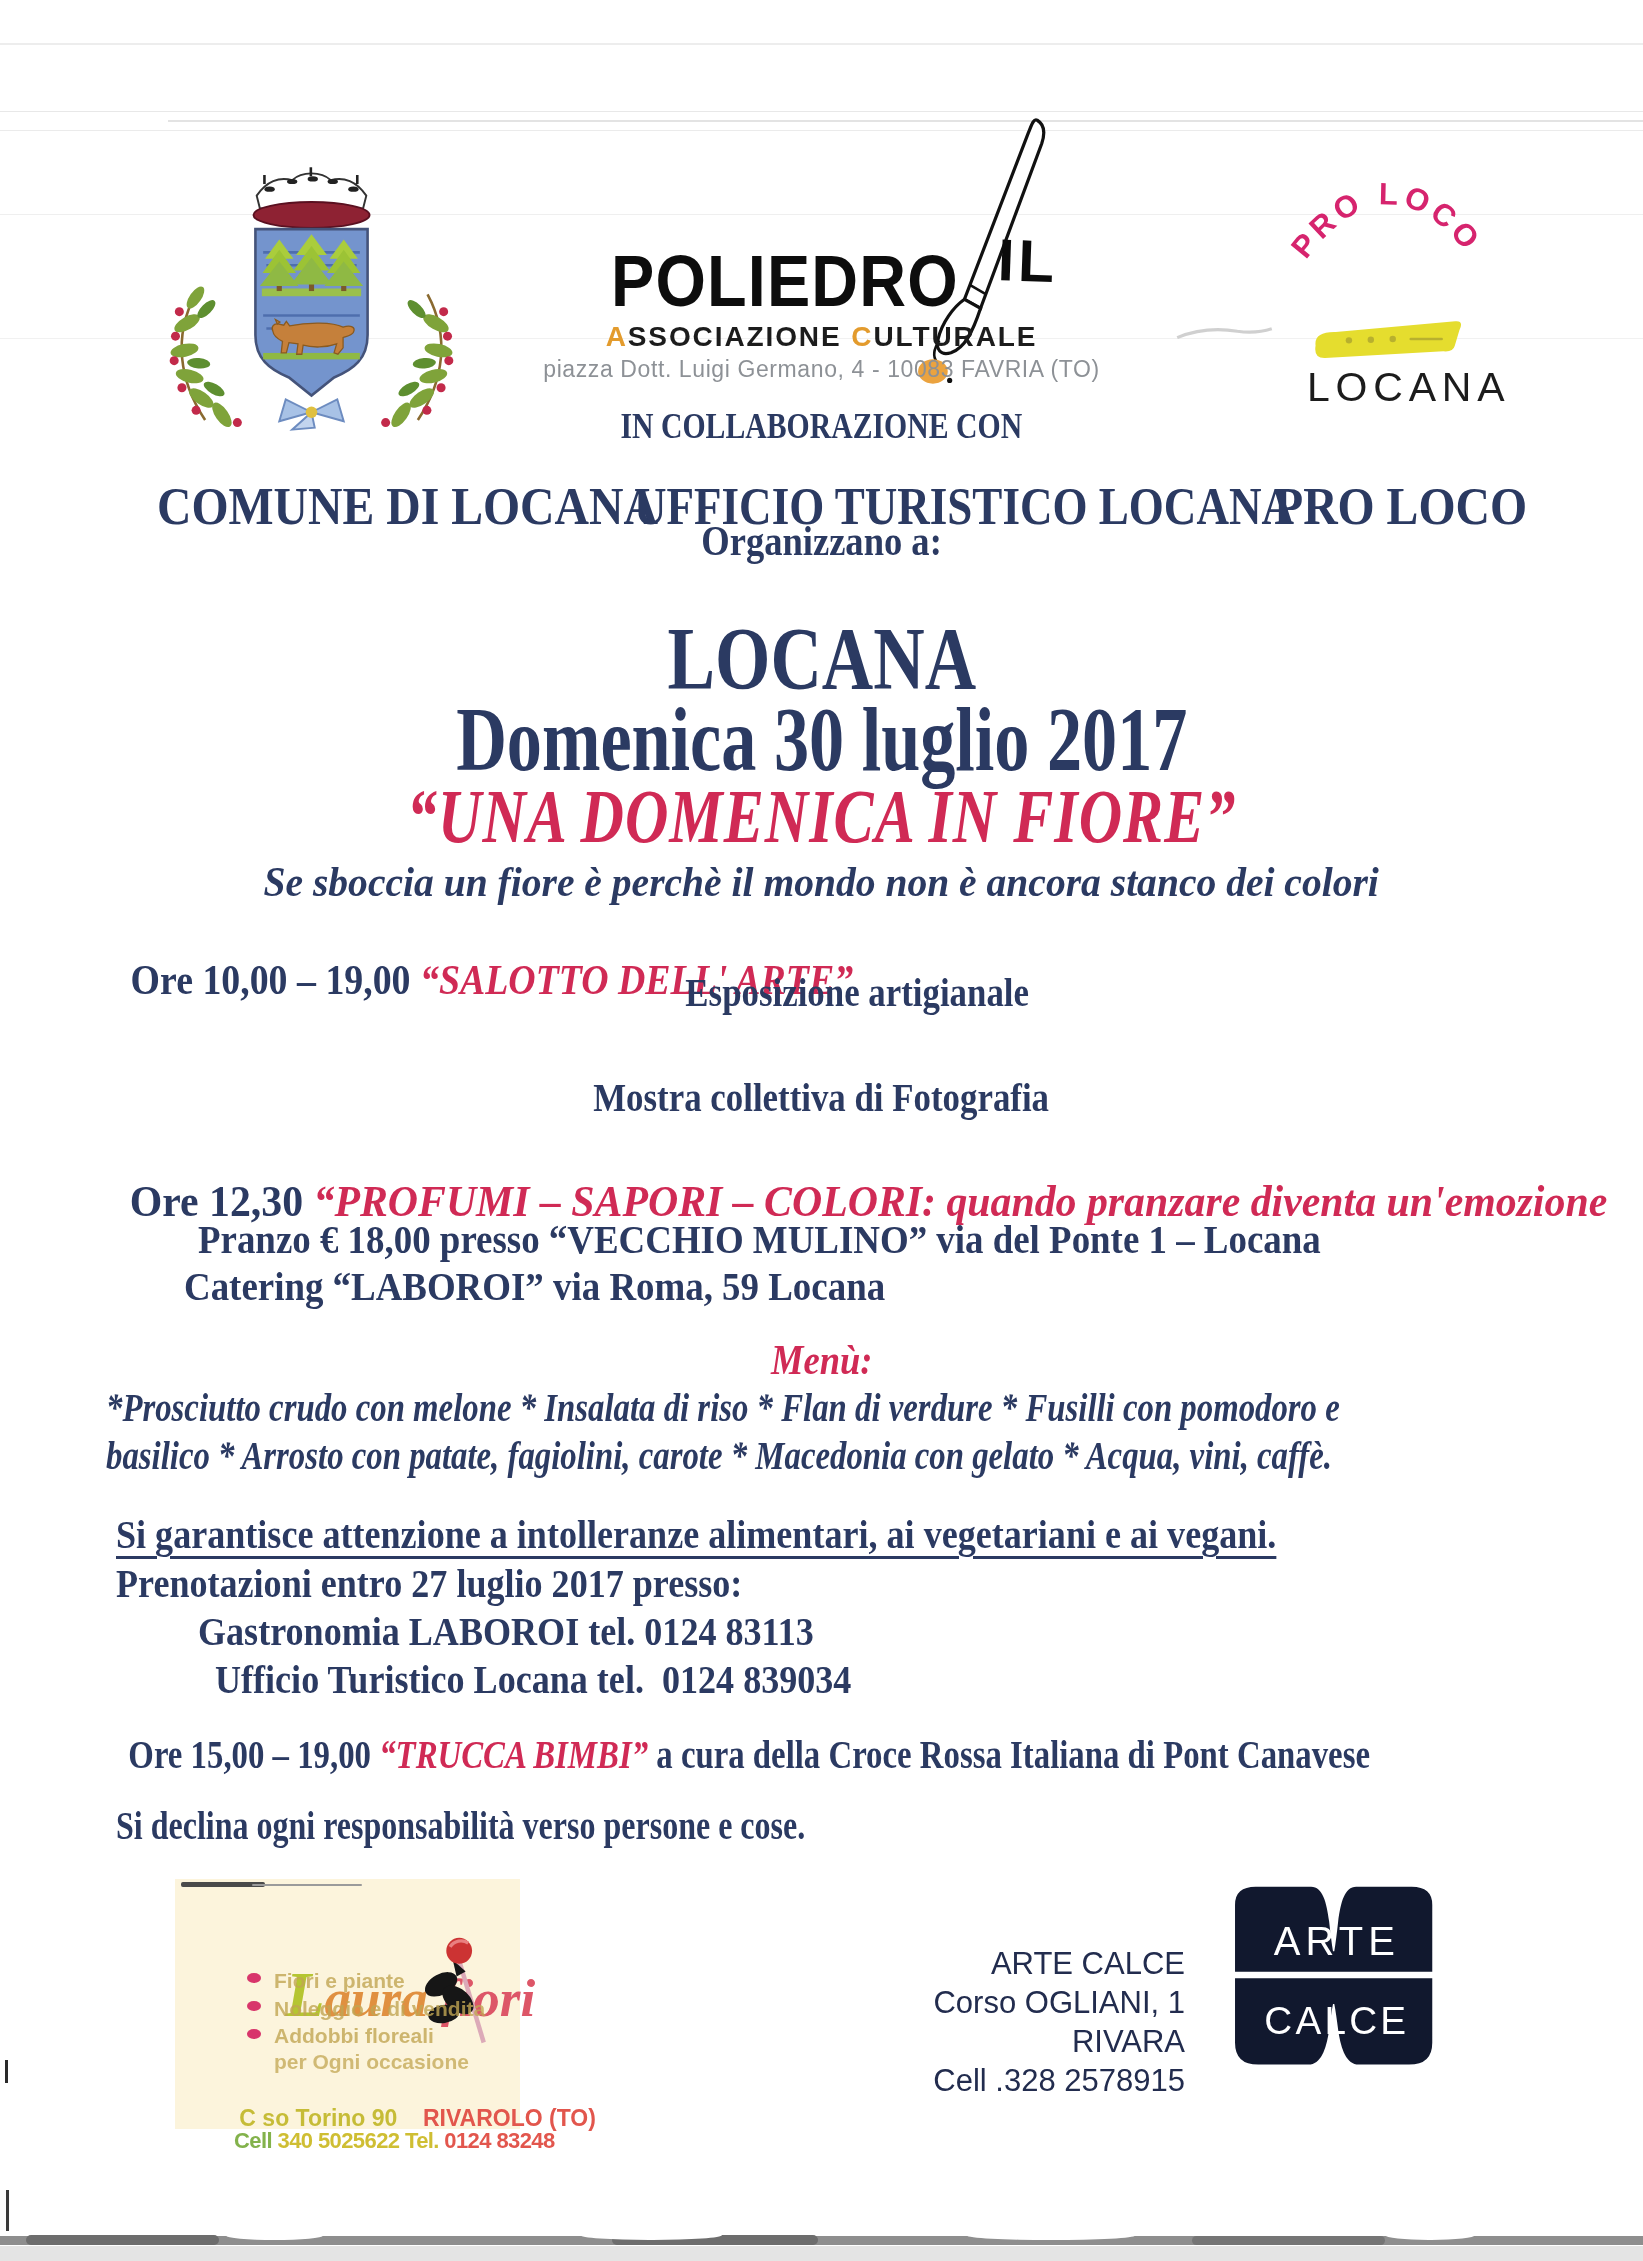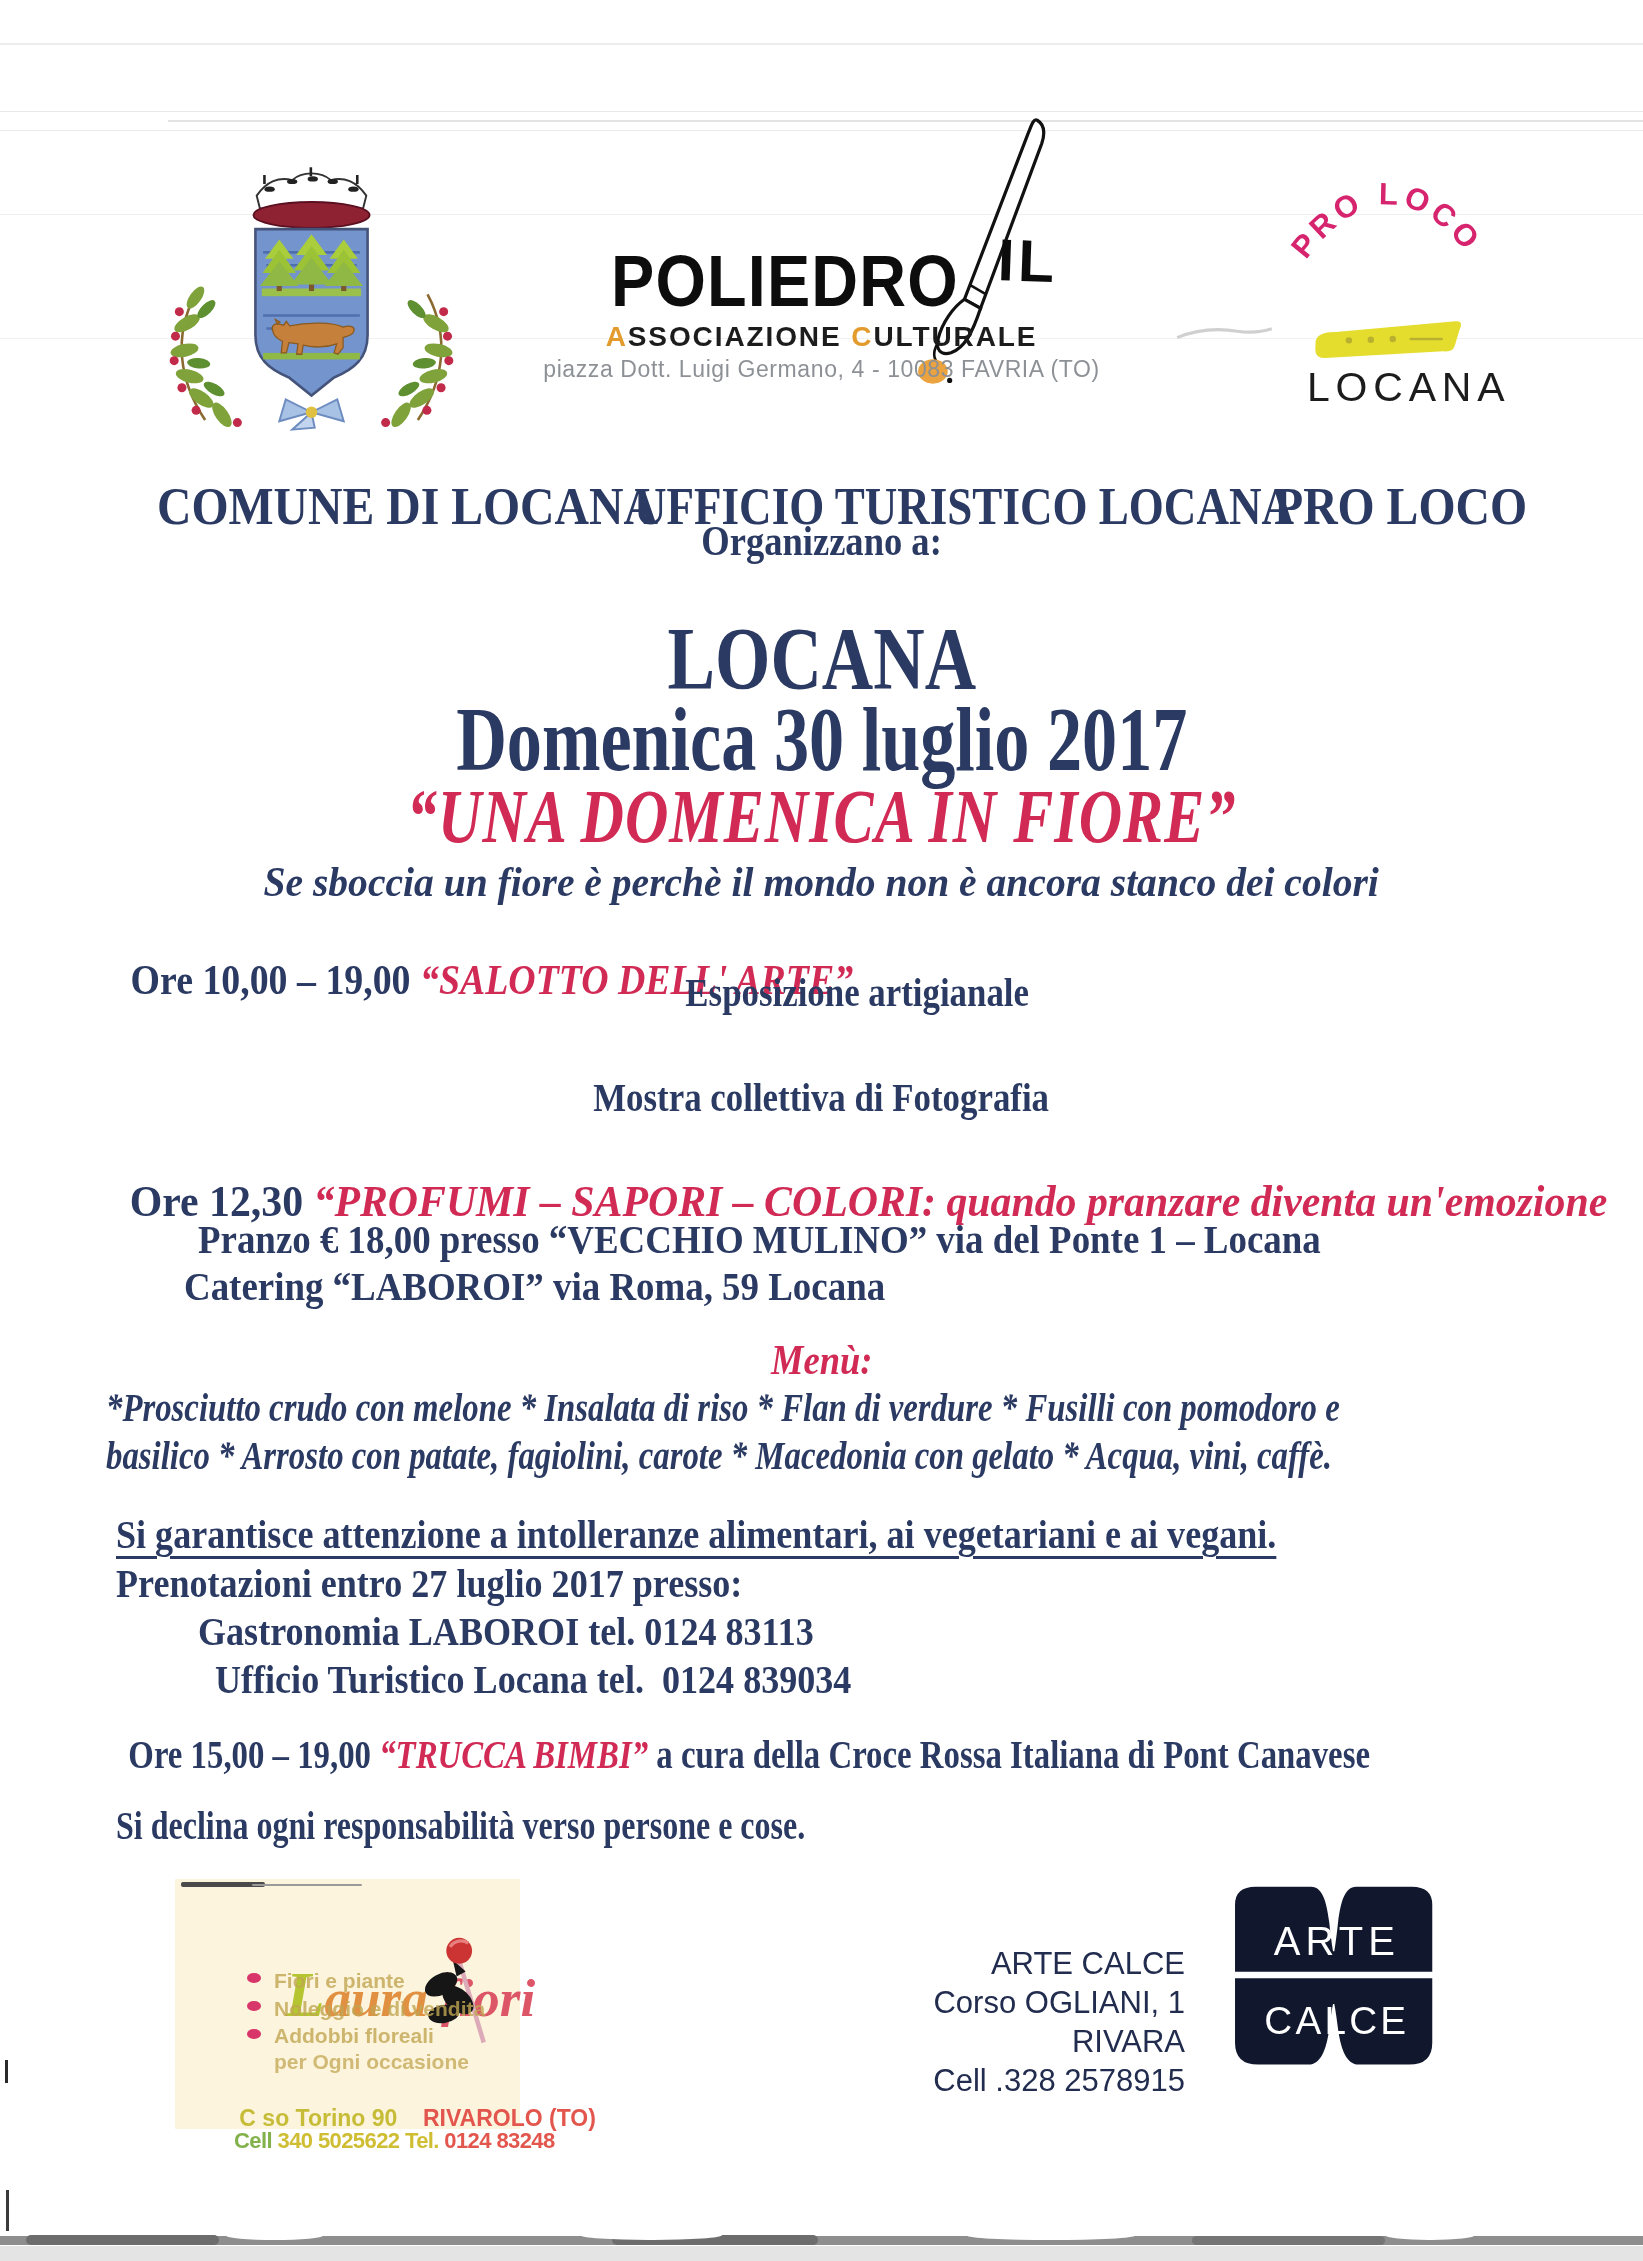--- a/index.html
+++ b/index.html
@@ -162,20 +162,23 @@
     <path d="M10,34 Q8,12 42,14 L228,4 Q242,3 234,18 L226,42 Q223,52 208,50 L24,54 Q6,54 10,34 Z" fill="#e5dd2e" transform="rotate(-2 125 30)"></path>
     <g fill="#aaa22e" opacity="0.75">
       <circle cx="62" cy="30" r="5"></circle>
         <circle cx="96" cy="29" r="5"></circle>
         <circle cx="130" cy="28" r="5"></circle>
       <rect x="156" y="26" width="52" height="4" rx="2"></rect>
     </g>
   </svg>
   <div class="abs sans" style="left:1307px;top:364px;font-size:41px;font-weight:400;color:#1c1c1c;letter-spacing:5.8px;">LOCANA</div>
 
+  <div class="abs ctr" style="top:407px;">
+    <span class="ser sxc" style="font-size:35px;transform:scaleX(.85);">IN COLLABORAZIONE CON</span>
+  </div>
   <div class="abs ser" style="left:147px;top:465px;">
     <span class="sx" style="font-size:53px;transform:scaleX(.9);">COMUNE DI LOCANA</span>
   </div>
   <div class="abs ser" style="left:624px;top:465px;">
     <span class="sx" style="font-size:53px;transform:scaleX(.85);">UFFICIO TURISTICO LOCANA</span>
   </div>
   <div class="abs ser" style="left:1264px;top:465px;">
     <span class="sx" style="font-size:53px;transform:scaleX(.9);">PRO LOCO</span>
   </div>
   <div class="abs ctr" style="top:516px;">

